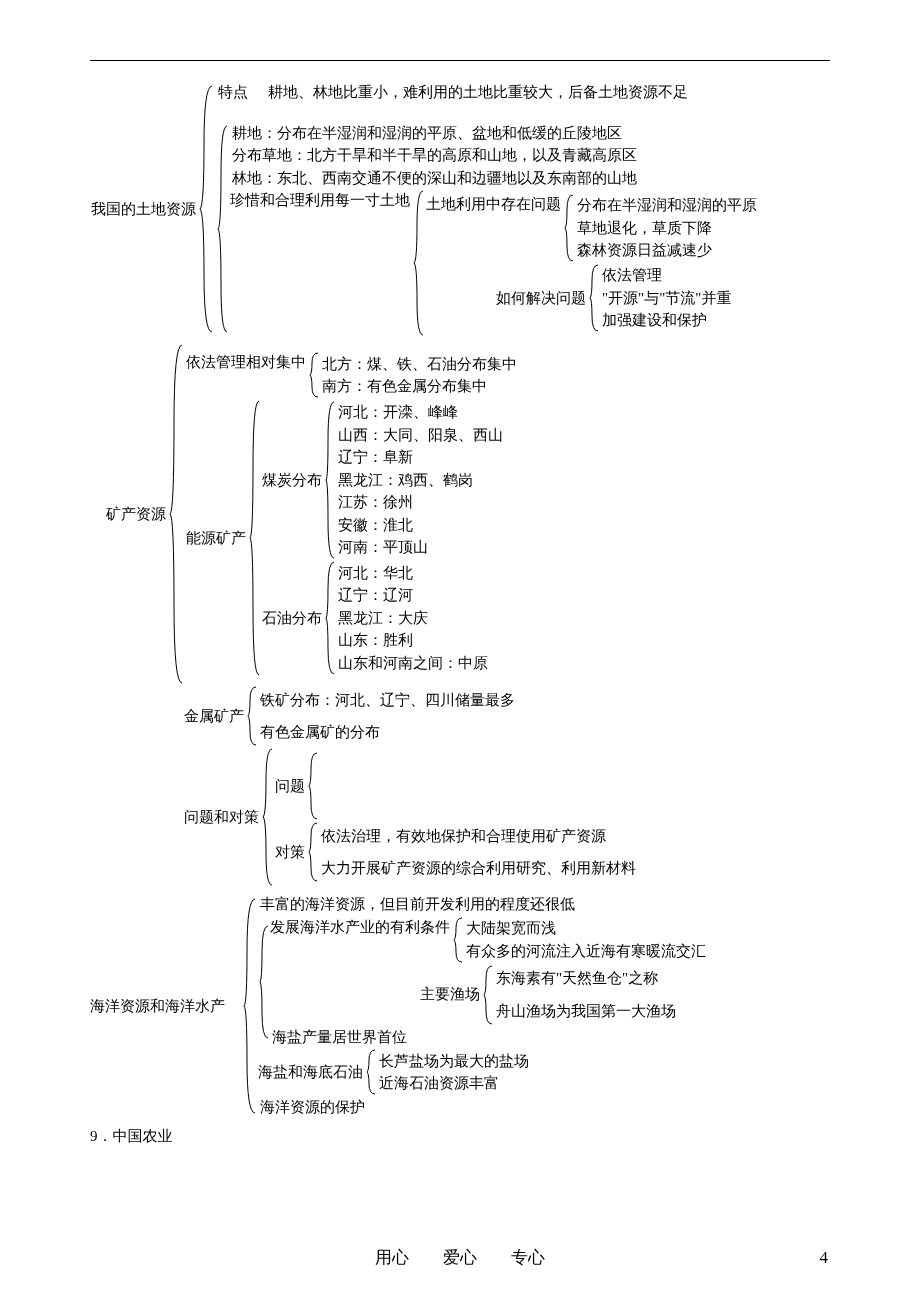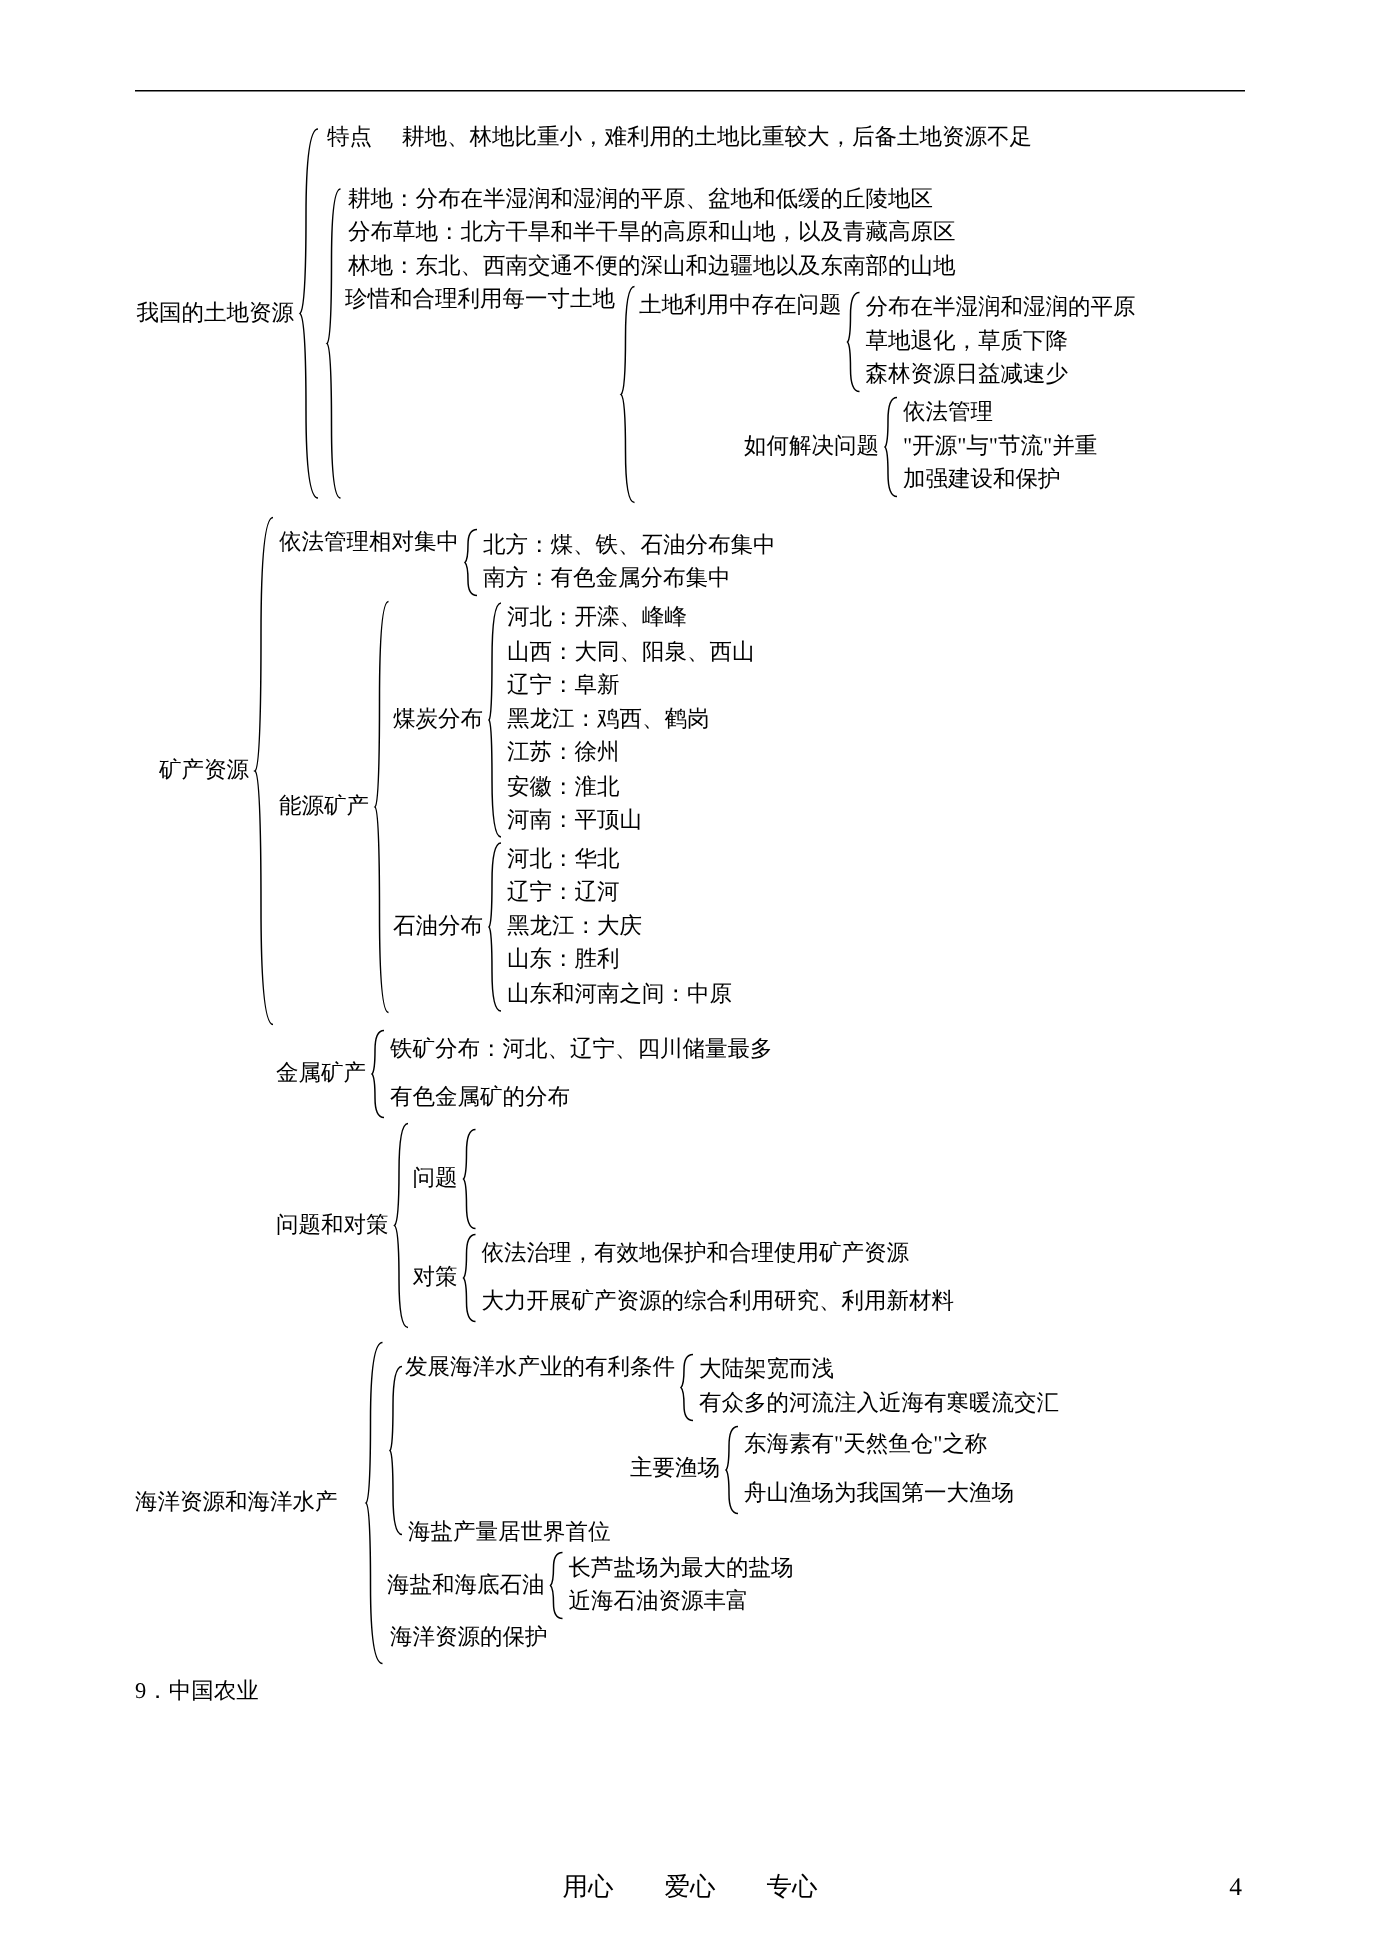--- a/index.html
+++ b/index.html
@@ -213,20 +213,21 @@
 
 <div class="block">
  <div class="row">
   <div class="lbl" style="width:150px;justify-content:flex-start">海洋资源和海洋水产</div>
   <div class="brc">
           <svg width="16" height="218" viewBox="0 0 16 218">
             <path d="M13 2 Q5 2 5 54 Q5 107 2 109 Q5 111 5 164 Q5 216 13 216" fill="none" stroke="#000" stroke-width="1"></path>
           </svg>
         </div>
   <div class="col">
+   <div class="ln">丰富的海洋资源，但目前开发利用的程度还很低</div>
    <div class="row">
     <div class="brc">
               <svg width="12" height="116" viewBox="0 0 12 116">
                 <path d="M10 2 Q4 2 4 28 Q4 56 2 58 Q4 60 4 88 Q4 114 10 114" fill="none" stroke="#000" stroke-width="1"></path>
               </svg>
             </div>
     <div class="col">
      <div class="row">
       <div class="lbl2">
         <span>发展海洋水</span>

